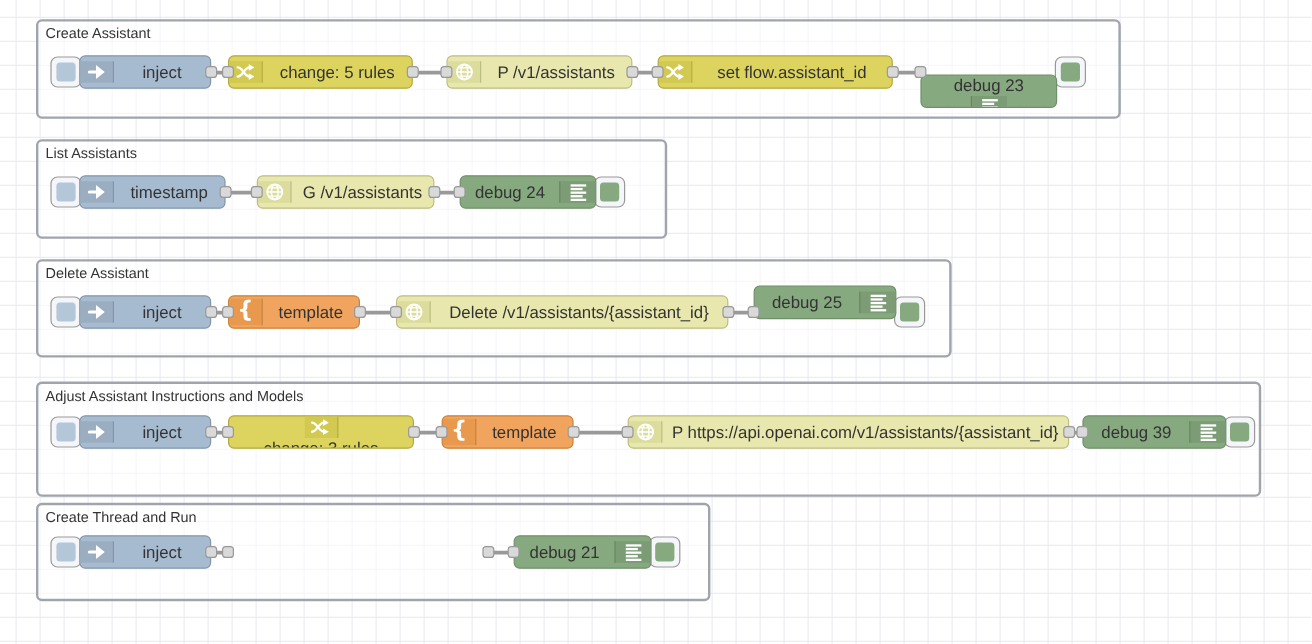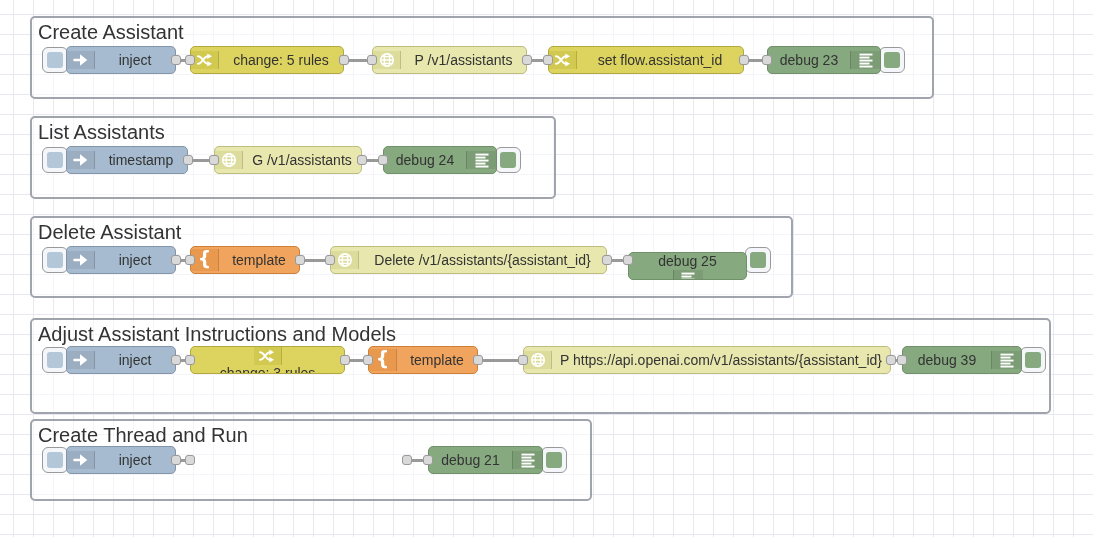--- a/index.html
+++ b/index.html
@@ -18,21 +18,21 @@
   }
   .group{
     position:absolute;
     background:rgba(255,255,255,0.55);
     border:2px solid #a0a4ac;
     border-radius:5px;
   }
   .group-title{
     position:absolute;
     left:6px;top:3px;
-    font-size:20px;
+    font-size:12px;
     color:#333;
     white-space:nowrap;
   }
   .node{
     position:absolute;
     height:28px;
     border-radius:5px;
     display:flex;
     align-items:center;
     overflow:hidden;
@@ -139,21 +139,21 @@
       <div class="strip left">
         <svg width="18" height="18" viewBox="0 0 18 18">
           <path d="M2 5.2 C6.5 5.2 7.5 12.8 12 12.8" fill="none" stroke="#fff" stroke-width="1.9" stroke-linecap="round"></path>
           <path d="M2 12.8 C6.5 12.8 7.5 5.2 12 5.2" fill="none" stroke="#fff" stroke-width="1.9" stroke-linecap="round"></path>
           <path d="M11.3 2.4 L16 5.2 L11.3 8 Z" fill="#fff"></path>
           <path d="M11.3 10 L16 12.8 L11.3 15.6 Z" fill="#fff"></path>
         </svg>
       </div>
       <span class="nlabel">set flow.assistant_id</span>
     </div>
-    <div class="node t-debug" style="left: 767px; top: 46px; width: 114px;">
+    <div class="node t-debug" style="left: 767px; top: 62px; width: 114px; flex-direction: column;">
       <span class="nlabel it">debug 23</span>
       <div class="strip right">
         <svg width="18" height="18" viewBox="0 0 18 18">
           <rect x="2.5" y="2.6" width="13" height="1.9" fill="#fff"></rect>
           <rect x="2.5" y="5.6" width="10" height="1.9" fill="#fff"></rect>
           <rect x="2.5" y="8.6" width="13" height="1.9" fill="#fff"></rect>
           <rect x="2.5" y="11.6" width="10" height="1.9" fill="#fff"></rect>
           <rect x="2.5" y="14.6" width="13" height="1.9" fill="#fff"></rect>
         </svg>
       </div>
@@ -246,21 +246,21 @@
         <svg width="18" height="18" viewBox="0 0 18 18">
           <circle cx="9" cy="9" r="6.3" fill="none" stroke="#fff" stroke-width="1.5"></circle>
           <ellipse cx="9" cy="9" rx="2.8" ry="6.3" fill="none" stroke="#fff" stroke-width="1.3"></ellipse>
           <path d="M2.8 9 H15.2" fill="none" stroke="#fff" stroke-width="1.3" stroke-linecap="round"></path>
           <path d="M3.8 5.6 H14.2" fill="none" stroke="#fff" stroke-width="1.1" stroke-linecap="round"></path>
           <path d="M3.8 12.4 H14.2" fill="none" stroke="#fff" stroke-width="1.1" stroke-linecap="round"></path>
         </svg>
       </div>
       <span class="nlabel it">Delete /v1/assistants/{assistant_id}</span>
     </div>
-    <div class="node t-debug" style="left: 628px; top: 252px; width: 119px; flex-direction: column;">
+    <div class="node t-debug" style="left: 628px; top: 238px; width: 119px;">
       <span class="nlabel it">debug 25</span>
       <div class="strip right">
         <svg width="18" height="18" viewBox="0 0 18 18">
           <rect x="2.5" y="2.6" width="13" height="1.9" fill="#fff"></rect>
           <rect x="2.5" y="5.6" width="10" height="1.9" fill="#fff"></rect>
           <rect x="2.5" y="8.6" width="13" height="1.9" fill="#fff"></rect>
           <rect x="2.5" y="11.6" width="10" height="1.9" fill="#fff"></rect>
           <rect x="2.5" y="14.6" width="13" height="1.9" fill="#fff"></rect>
         </svg>
       </div>

